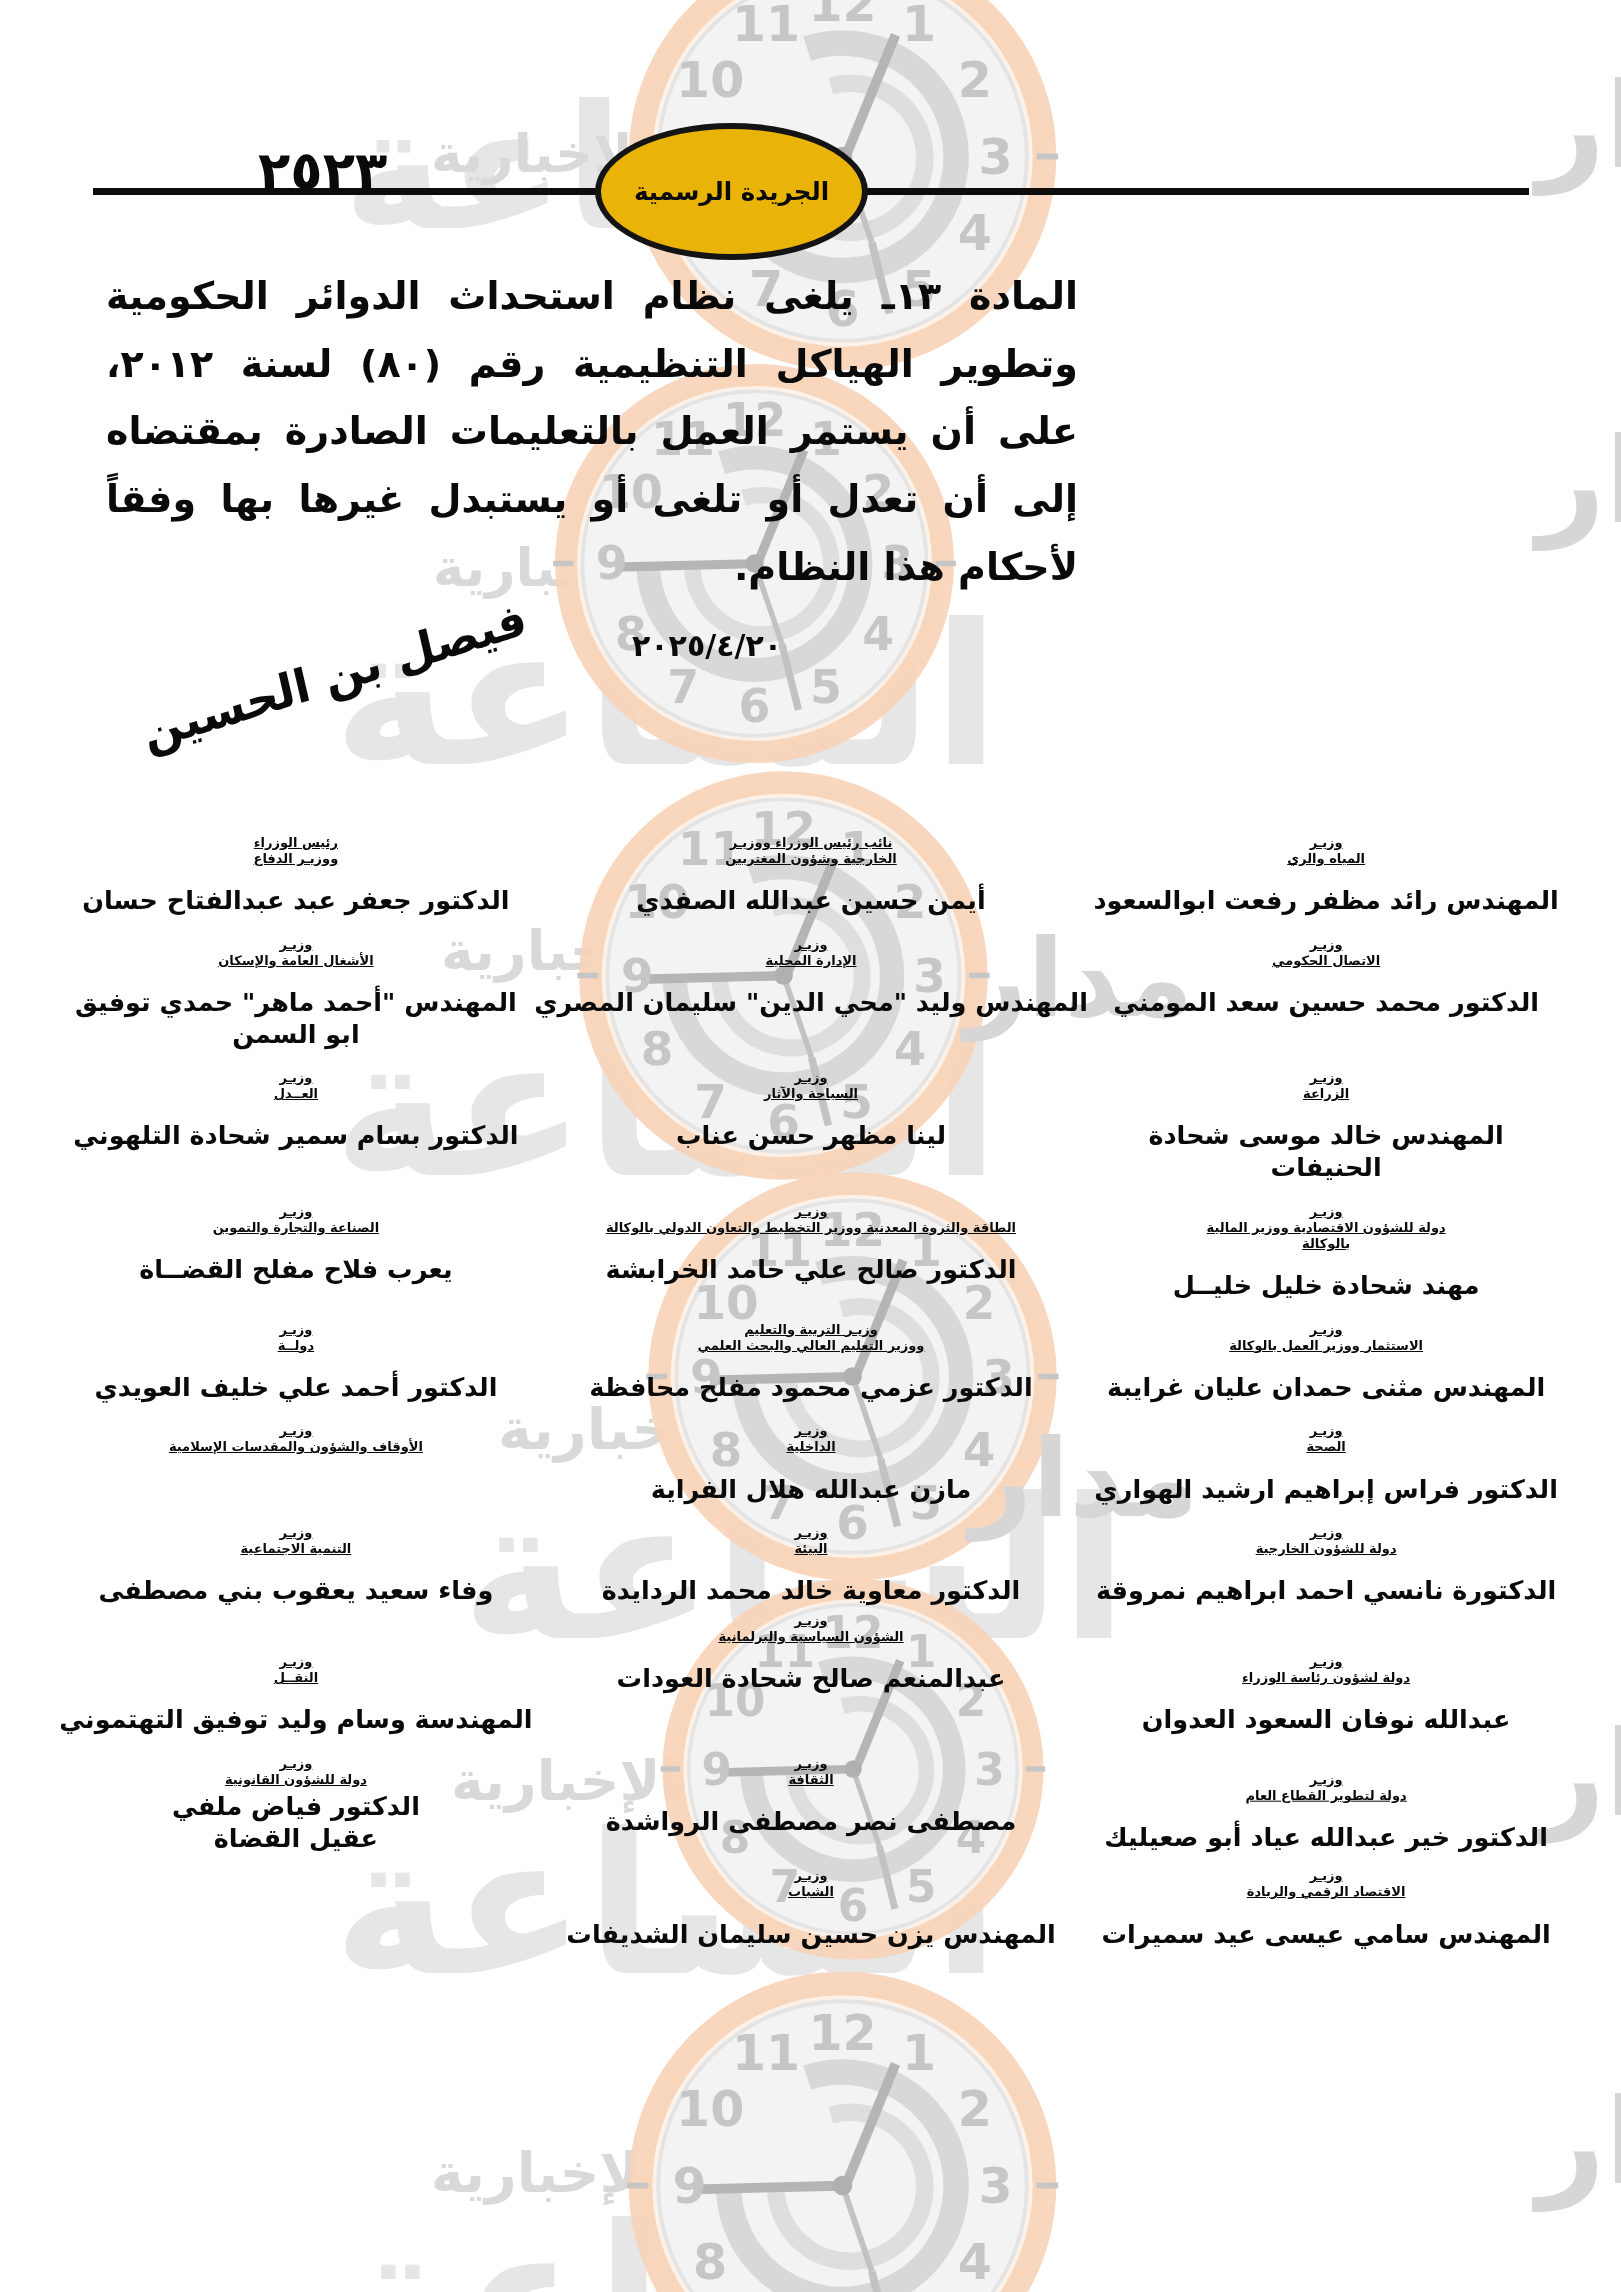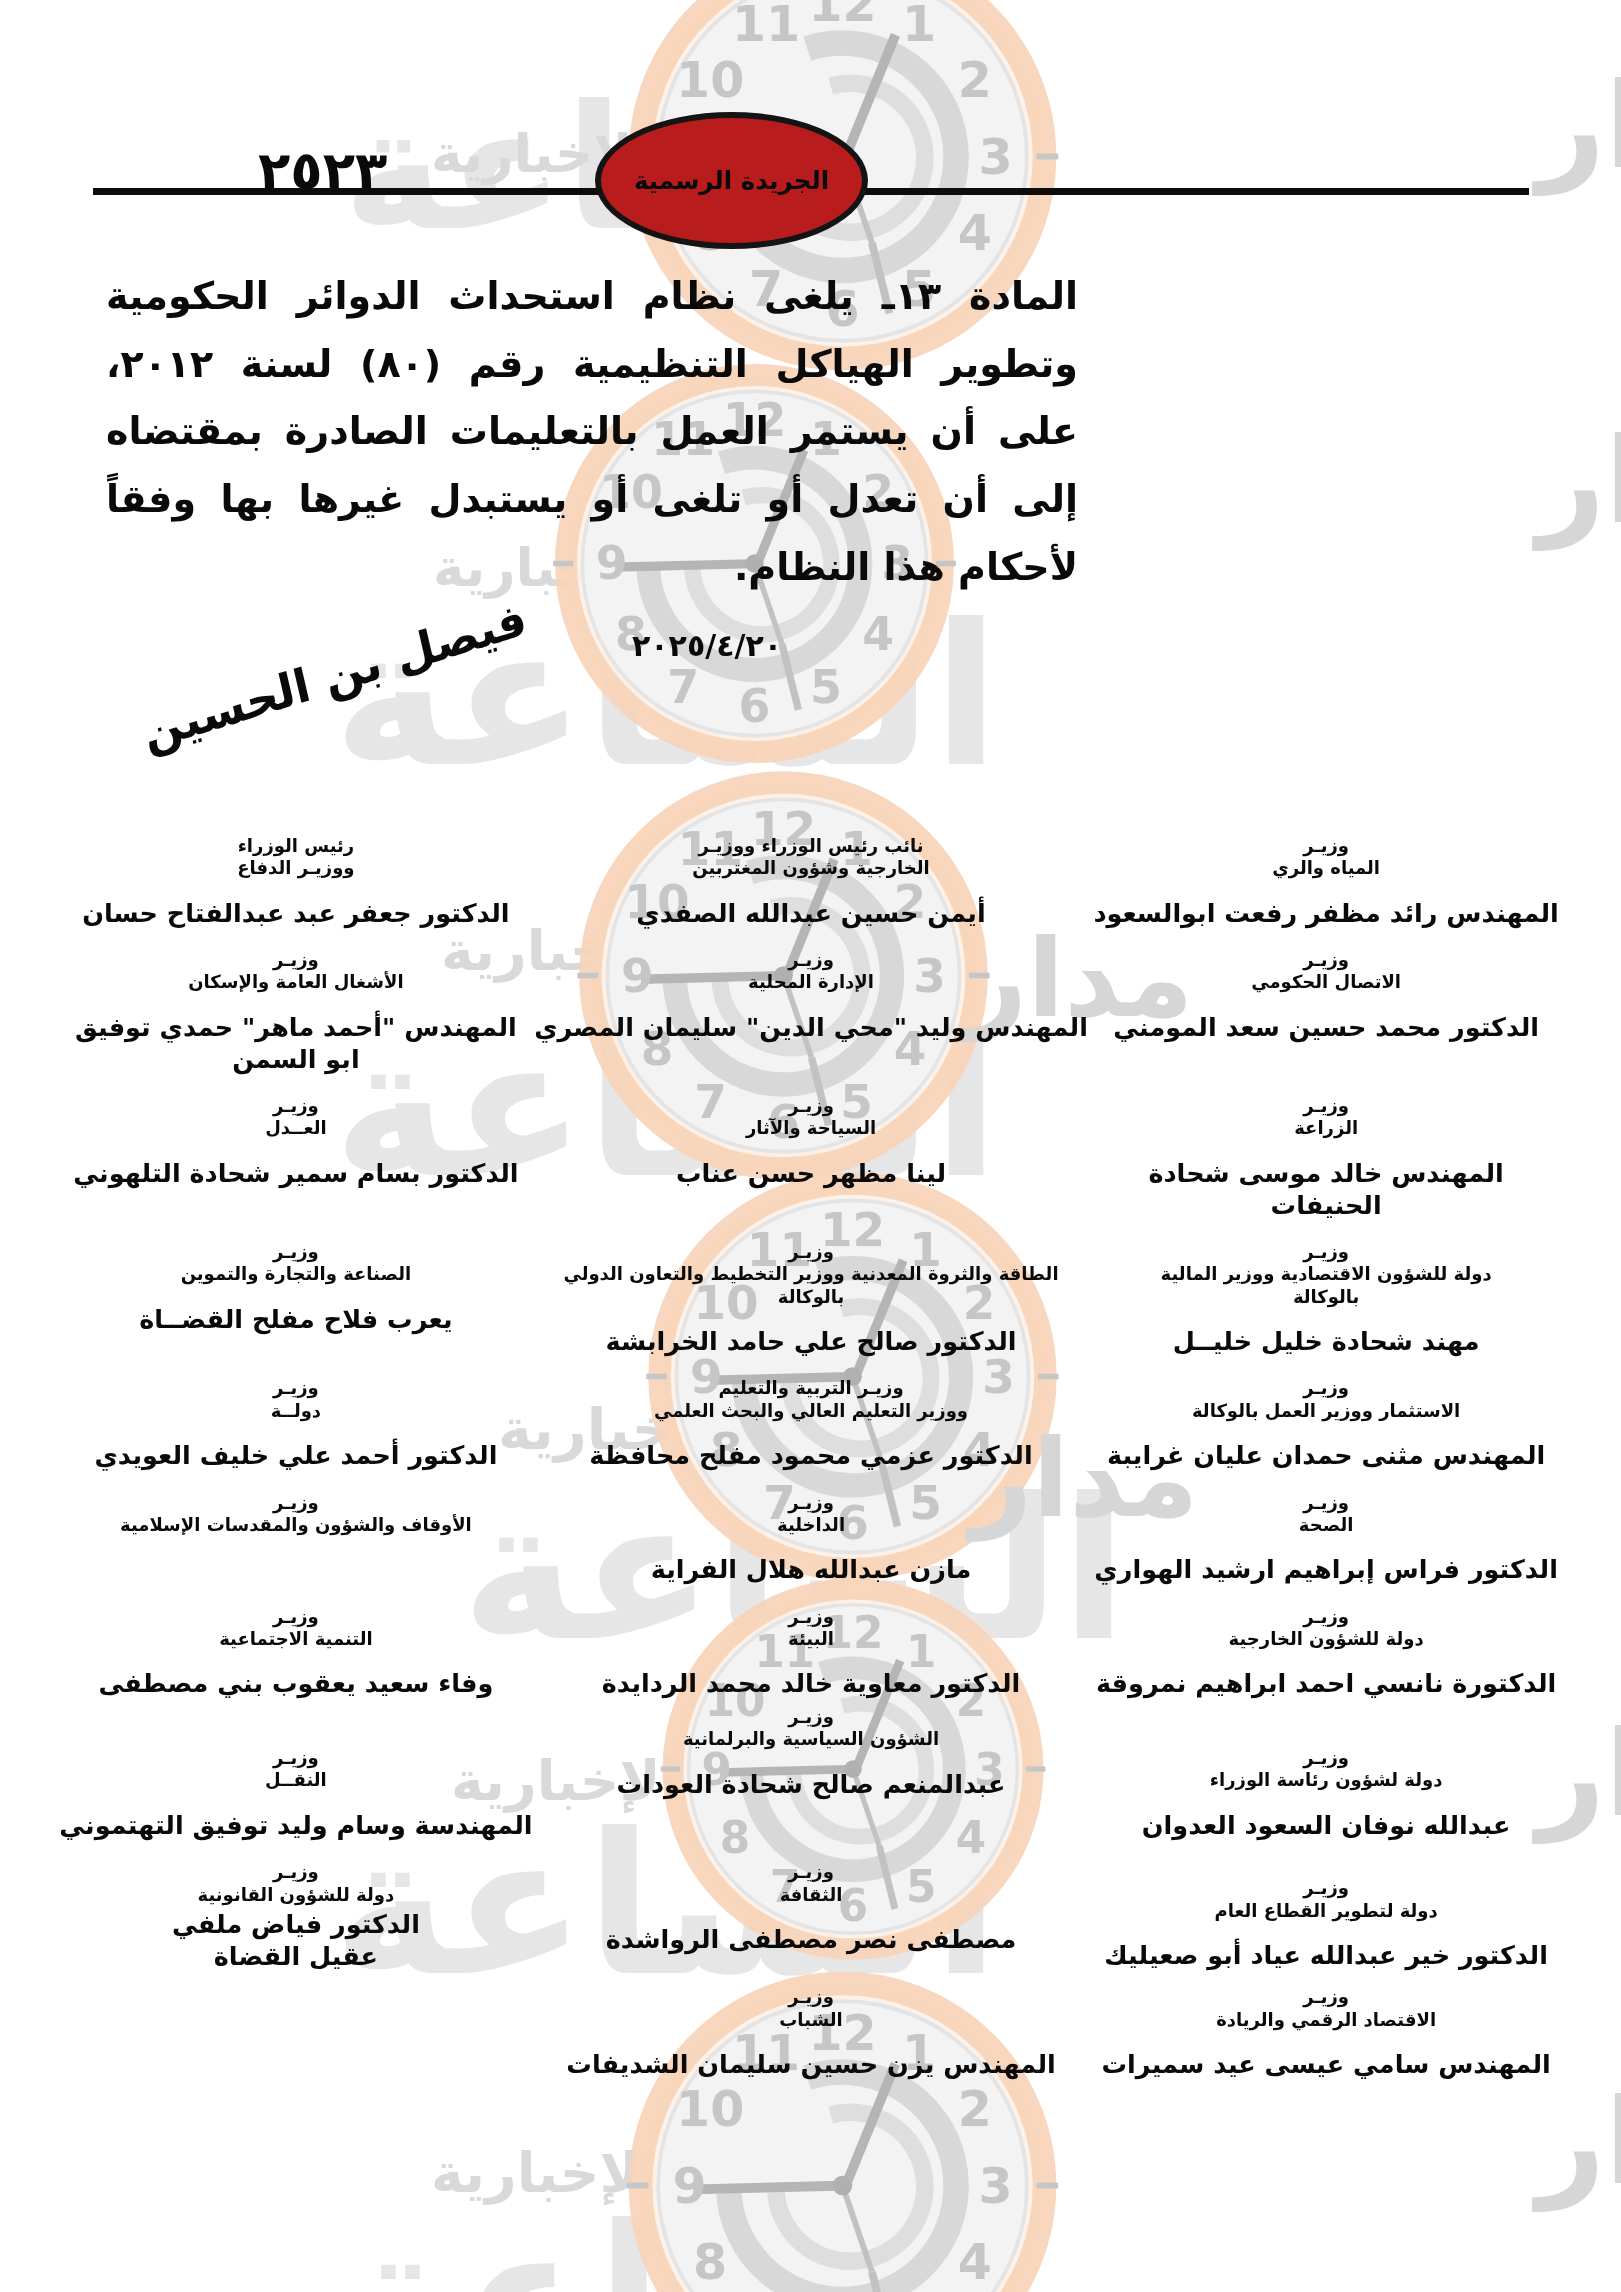--- a/index.html
+++ b/index.html
@@ -16,22 +16,22 @@
   .wm{position:absolute;z-index:0;font-weight:bold;white-space:nowrap;pointer-events:none;}
   .wm-clock{}
   .wm-clock svg{width:100%;height:100%;display:block;}
   .wm-saa{color:#e6e6e6;line-height:.82;}
   .wm-madar{color:#d6d6d6;}
   .wm-ekhbaria{color:#d9d9d9;}
   
   .page-number{position:absolute;left:258px;top:120px;z-index:2;font-size:53px;font-weight:bold;letter-spacing:2px;margin-top:20px;}
   .rule{position:absolute;left:93px;top:188px;width:1436px;height:6.9px;background:#0d0d0d;z-index:1;}
   .masthead{
-    position:absolute;left:595px;top:112px;width:261px;height:125px;z-index:2;
-    border:6.9px solid #141414;border-radius:50%;background:#b91c1c;
+    position:absolute;left:595px;top:123px;width:261px;height:125px;z-index:2;
+    border:6.9px solid #141414;border-radius:50%;background:#eab308;
     display:flex;align-items:center;justify-content:center;
     font-size:24.5px;font-weight:bold;
   }
   
   .article{
     position:absolute;left:106px;top:263px;width:972px;z-index:1;
     font-size:38px;font-weight:bold;line-height:1.78;
     text-align:justify;
   }
   .decree-date{
@@ -41,21 +41,21 @@
   .signature{
     position:absolute;left:135px;top:649px;z-index:1;
     font-size:46px;font-weight:bold;
     transform:rotate(-17deg) skewX(-4deg);
     transform-origin:center;
   }
   
   .ministers{position:absolute;left:59px;top:835px;width:1504px;z-index:1;}
   .m-row{display:grid;grid-template-columns:31.5% 37% 31.5%;margin-bottom:19.6px;}
   .m-cell{text-align:center;}
-  .m-title{font-size:18px;font-weight:bold;line-height:1.24;}
+  .m-title{font-size:13px;font-weight:bold;line-height:1.24;text-decoration:underline;}
   .m-name{font-size:25.5px;font-weight:bold;margin-top:18px;line-height:1.25;}
   .m-row:nth-child(8){margin-top:47px;}
   .m-row:nth-child(8) .m-cell:nth-child(2){transform:translateY(-41px);}
   .m-row:nth-child(9) .m-cell:nth-child(1){transform:translateY(15.7px);}
   .m-row:nth-child(9) .m-cell:nth-child(3) .m-name{max-width:304px;margin:2.9px auto 0;}
   .m-row:nth-child(10){margin-top:-5.9px;}
 </style>
 </head>
 <body>
 

